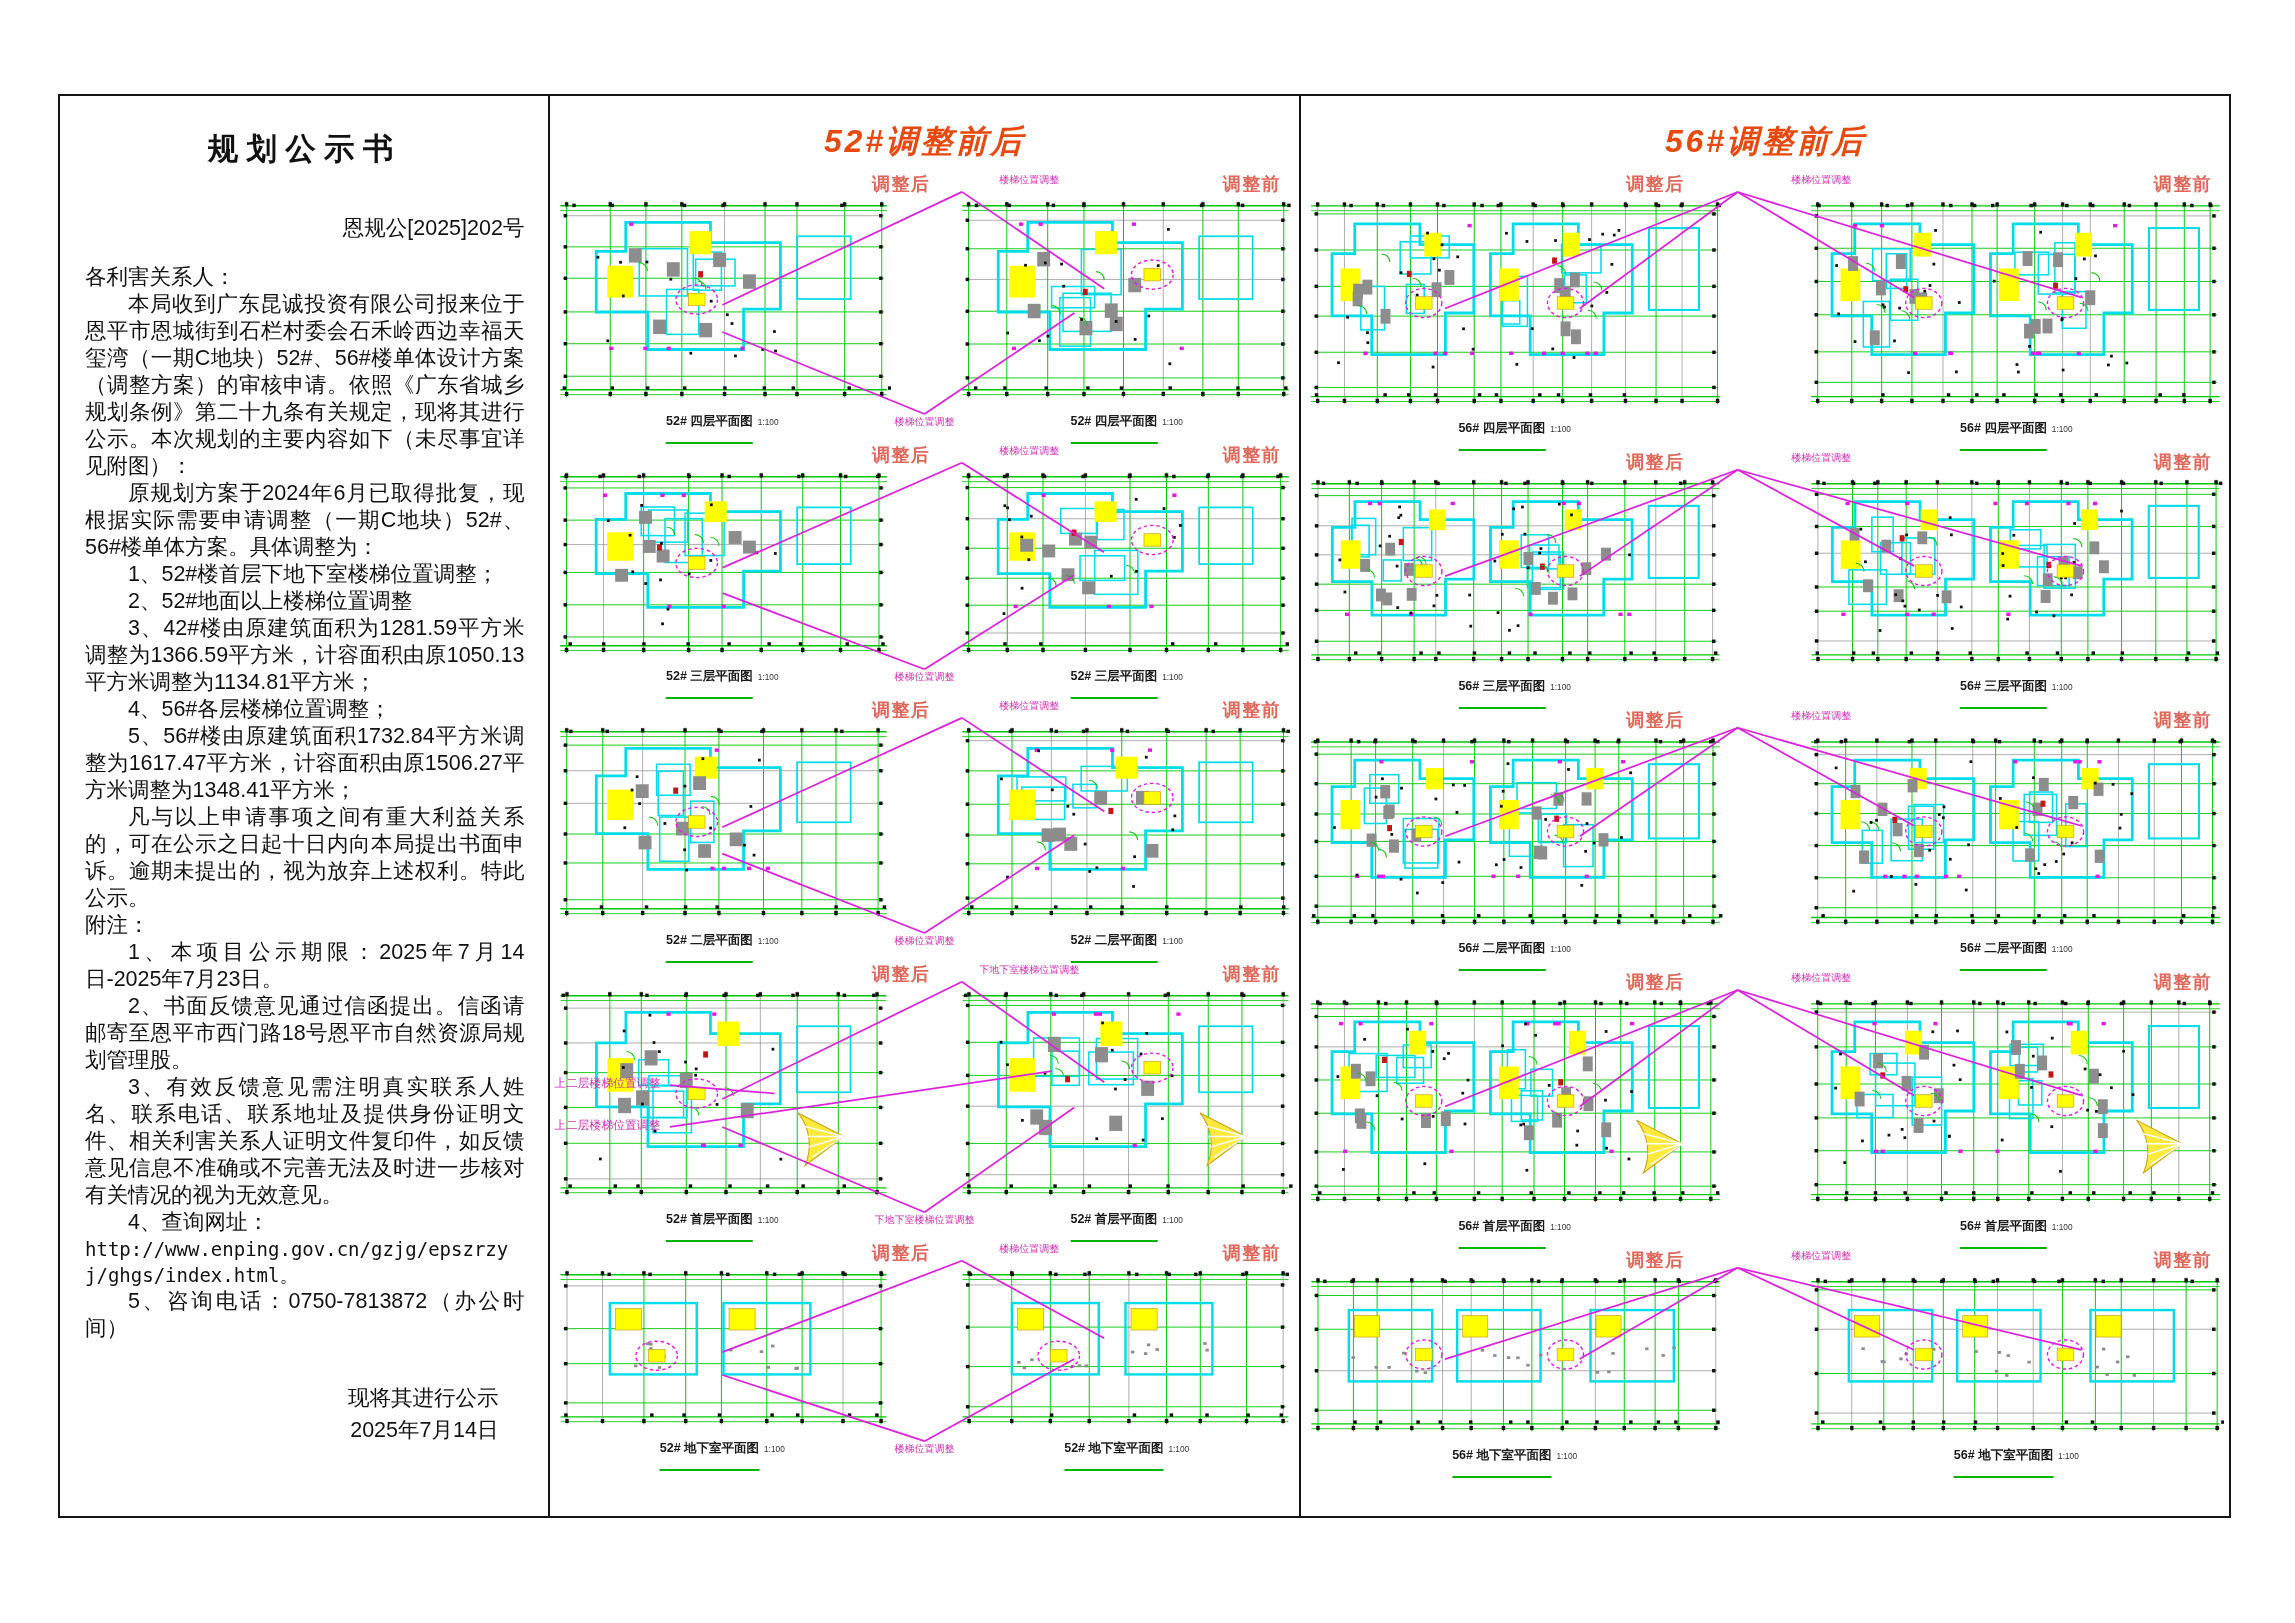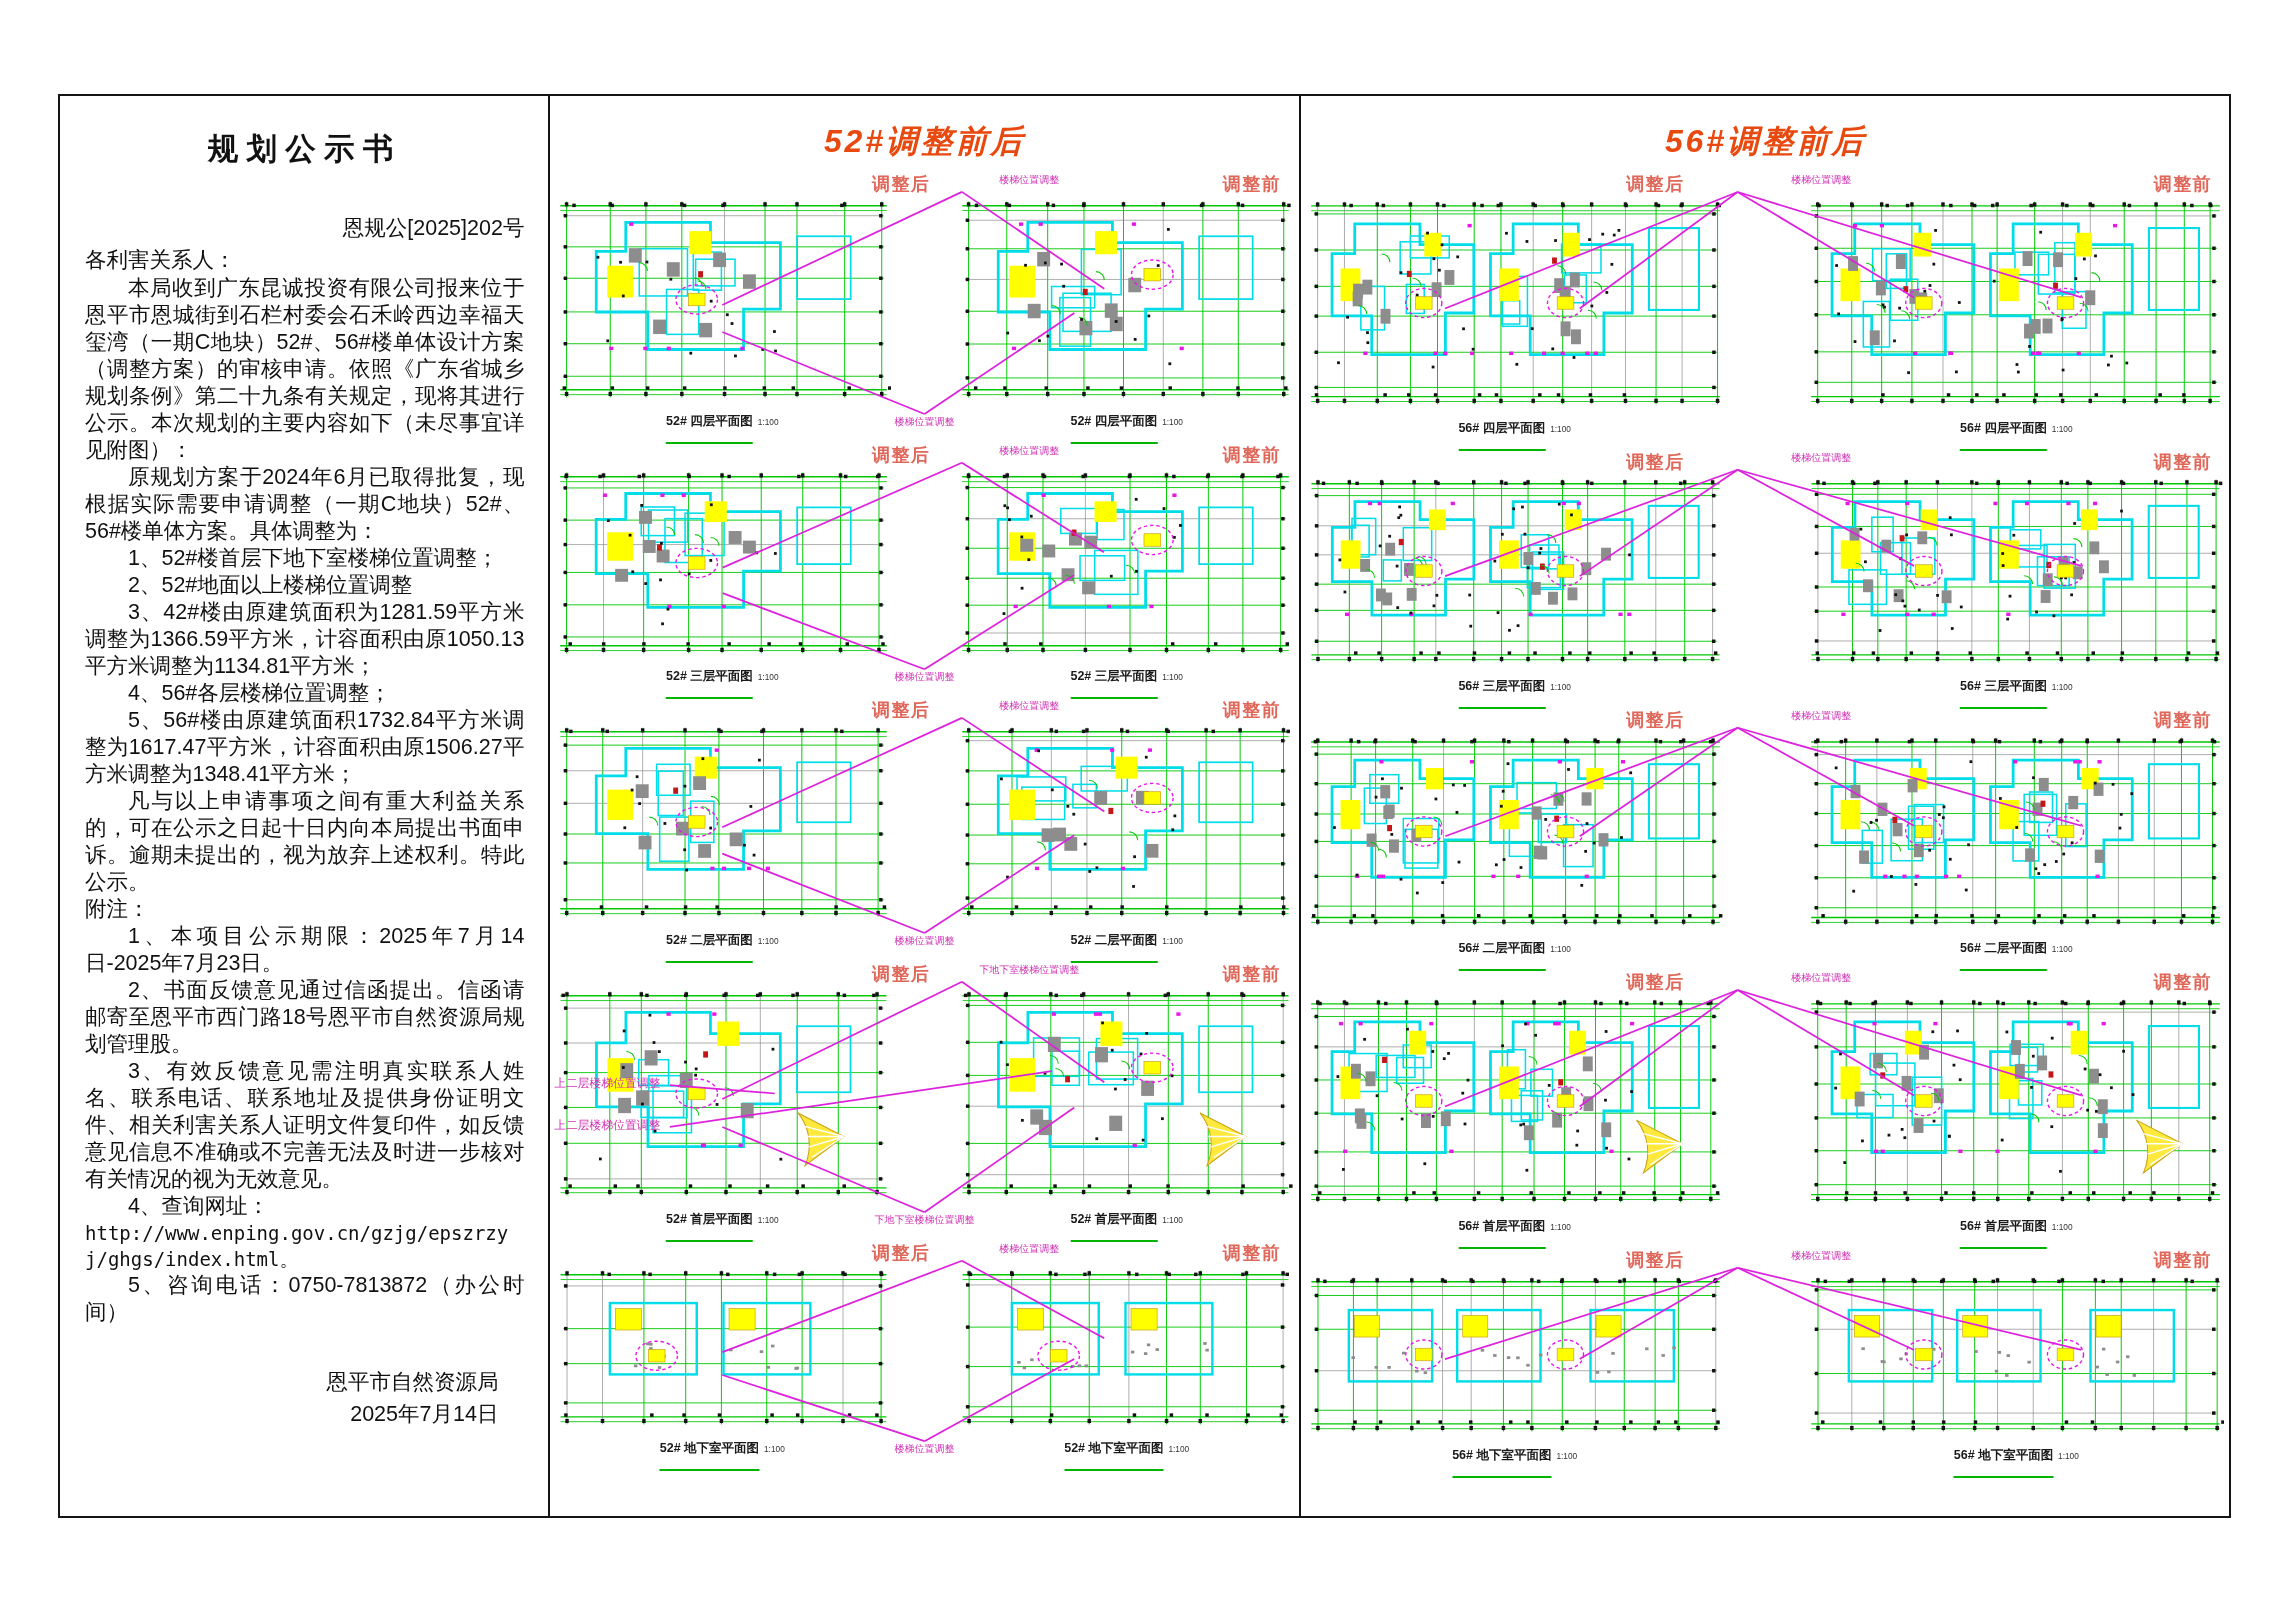--- a/index.html
+++ b/index.html
@@ -8,21 +8,21 @@
   .sheet{position:absolute;left:58px;top:94px;width:2173px;height:1424px;
          border:2.8px solid #151515;box-sizing:border-box;background:#fff;}
   .divider{position:absolute;top:0;bottom:0;width:2.1px;background:#151515;}
   .d1{left:488px}.d2{left:1239px}
 
   
   .notice-col{position:absolute;left:0;top:0;width:488px;height:100%;box-sizing:border-box;
               padding:0 23.6px 0 25px;border-radius:11px;}
   .notice-col h1{font-size:30.5px;letter-spacing:8.3px;text-align:center;margin:33px 0 0;font-weight:700;}
   .doc-no{text-align:right;margin-top:43px;font-size:21.5px;}
-  .salut{font-size:21.5px;margin-top:6px;line-height:27px;font-family:Liberation Mono, monospace;}
+  .salut{font-size:21.5px;margin-top:22px;line-height:27px;}
   p.body{font-size:21.5px;line-height:27px;margin:0;text-align:justify;}
   .ind{text-indent:2em;}
   .gap{margin-top:99px;}
   .url{font-family:"DejaVu Sans Mono",monospace;font-size:19px;line-height:26px;
        word-break:break-all;margin:0;color:#111;text-decoration:none;display:block;}
   .sig{margin-top:40px;text-align:right;padding-right:26px;font-size:21.5px;line-height:32px;}
 
   
   .panel{position:absolute;top:0;height:100%;box-sizing:border-box;}
   .p52{left:490px;width:749px;}
@@ -66,21 +66,21 @@
       <p class="body ind">5、56#楼由原建筑面积1732.84平方米调整为1617.47平方米，计容面积由原1506.27平方米调整为1348.41平方米；</p>
       <p class="body ind gap">凡与以上申请事项之间有重大利益关系的，可在公示之日起十日内向本局提出书面申诉。逾期未提出的，视为放弃上述权利。特此公示。</p>
       <p class="body">附注：</p>
       <p class="body ind">1、本项目公示期限：2025年7月14日-2025年7月23日。</p>
       <p class="body ind">2、书面反馈意见通过信函提出。信函请邮寄至恩平市西门路18号恩平市自然资源局规划管理股。</p>
       <p class="body ind">3、有效反馈意见需注明真实联系人姓名、联系电话、联系地址及提供身份证明文件、相关利害关系人证明文件复印件，如反馈意见信息不准确或不完善无法及时进一步核对有关情况的视为无效意见。</p>
       <p class="body ind">4、查询网址：</p>
       <span class="url">http://www.enping.gov.cn/gzjg/epszrzyj/ghgs/index.html。</span>
       <p class="body ind">5、咨询电话：0750-7813872（办公时间）</p>
       <div class="sig">
-        <div>恩平市自然资源局</div>
+        <div>现将其进行公示</div>
         <div>2025年7月14日</div>
       </div>
     </section>
 
     <div class="divider d1"></div>
     <div class="divider d2"></div>
 
     <section class="panel p52">
       <h2 class="ptitle">52#调整前后</h2>
       <div class="rows" id="rows52">

